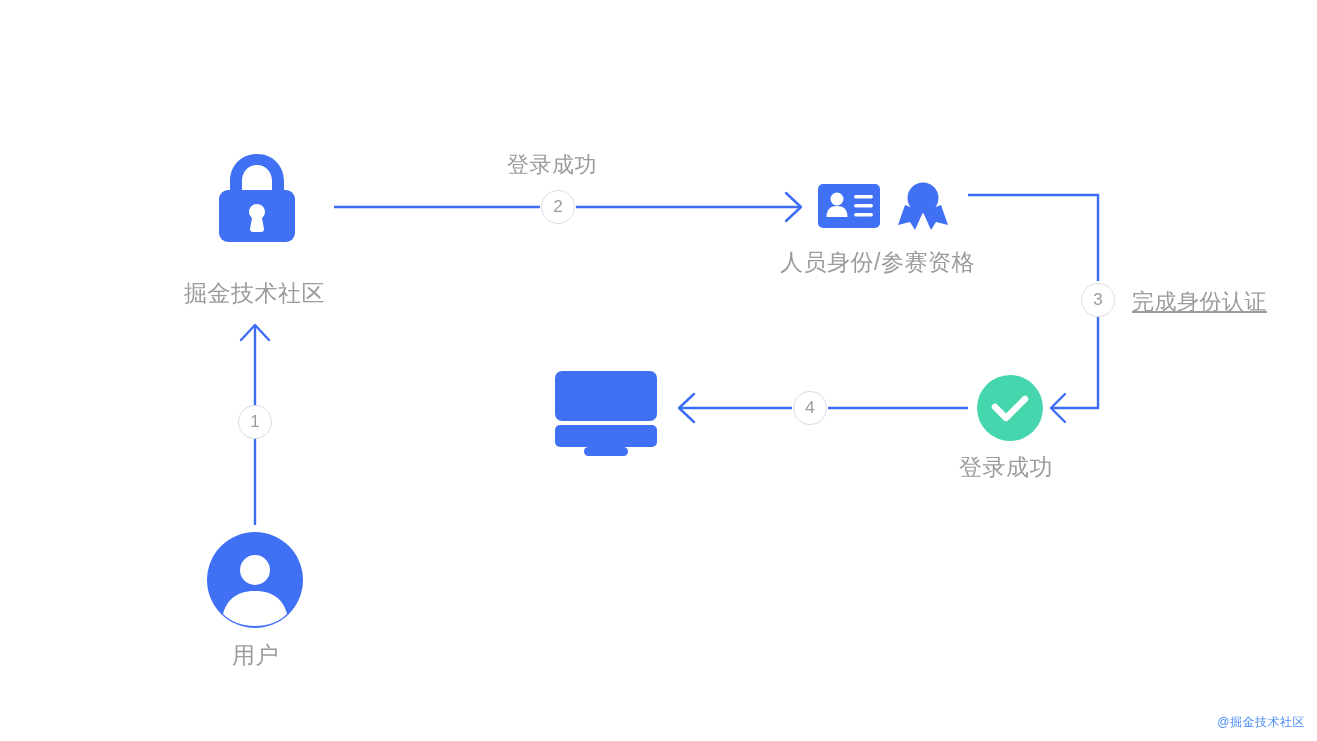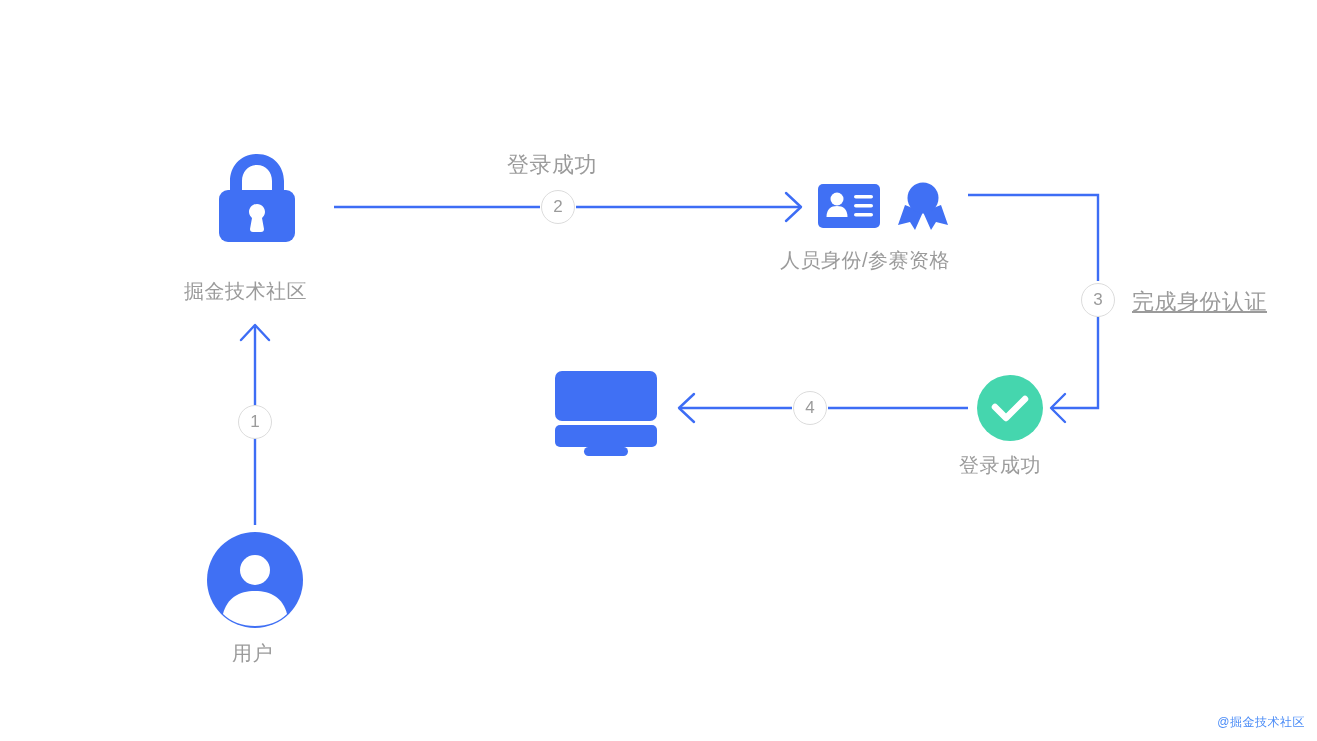--- a/index.html
+++ b/index.html
@@ -22,21 +22,21 @@
     left: 0;
     top: 0;
     width: 1317px;
     height: 741px;
   }
 
   
   .node-label {
     position: absolute;
     color: #9b9b9b;
-    font-size: 20px;
+    font-size: 23px;
     line-height: 1.25;
     white-space: nowrap;
     letter-spacing: 0.5px;
   }
   .edge-label {
     position: absolute;
     color: #9b9b9b;
     font-size: 22px;
     line-height: 1.25;
     white-space: nowrap;
@@ -148,21 +148,21 @@
     </svg>
   </div>
 
   <div class="icon-node" style="left:207px; top:532px;">
     <svg width="96" height="96" viewBox="0 0 96 96">
       <circle cx="48" cy="48" r="48" fill="#4070F4"></circle>
       <circle cx="48" cy="38" r="15" fill="#ffffff"></circle>
       <path d="M16 82 C20 66 32 59 48 59 C64 59 76 66 80 82 C72 90 61 94 48 94 C35 94 24 90 16 82 Z" fill="#ffffff"></path>
     </svg>
   </div>
-  <div class="node-label" style="left:232px; top:641px;font-family:Liberation Serif, serif;">用户</div>
+  <div class="node-label" style="left:232px; top:641px;">用户</div>
 
   <div class="step-num" style="left:238px; top:405px;">1</div>
 
   <div class="step-num" style="left:541px; top:190px;">2</div>
   <div class="edge-label" style="left:507px; top:151px;">登录成功</div>
 
   <div class="step-num" style="left:1081px; top:283px;">3</div>
   <div class="edge-label" style="left:1132px; top:288px;text-decoration:underline;">完成身份认证</div>
 
   <div class="step-num" style="left:793px; top:391px;">4</div>

